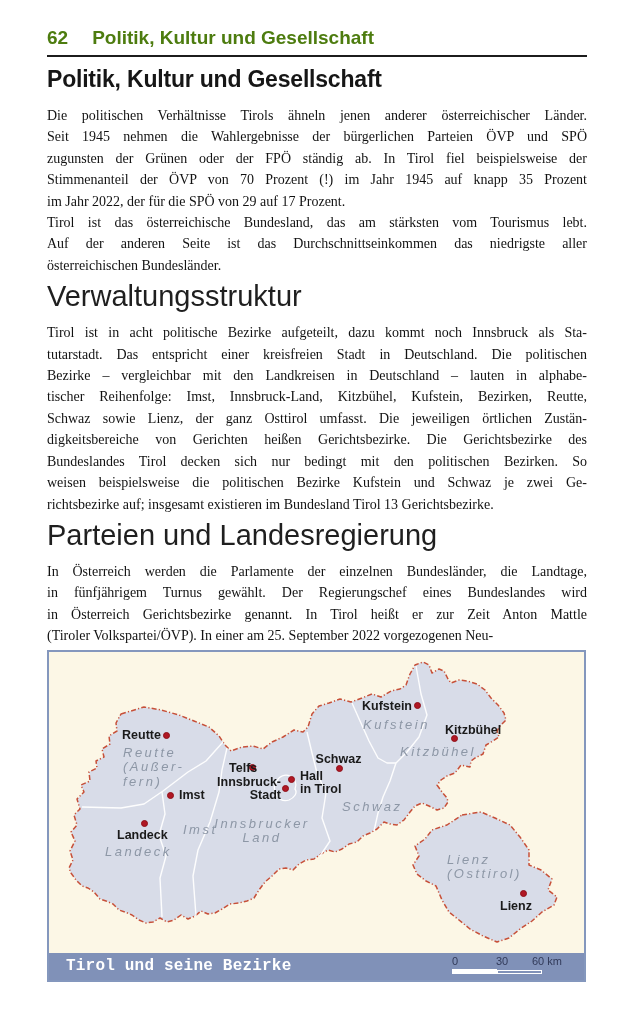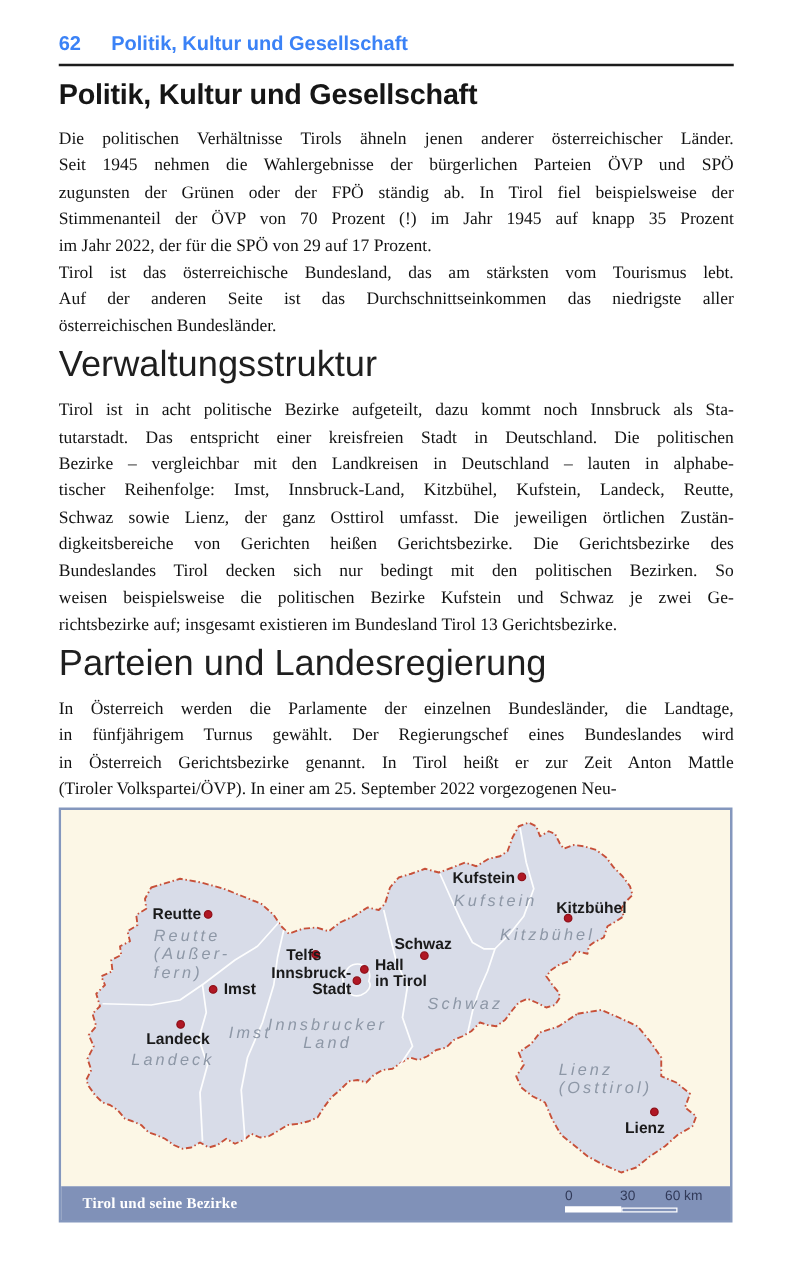--- a/index.html
+++ b/index.html
@@ -4,21 +4,21 @@
 <style>
   * { margin:0; padding:0; box-sizing:border-box; }
   html,body { background:#ffffff; }
   body { width:644px; height:1020px; position:relative; overflow:hidden;
          font-family:"Liberation Serif", serif; color:#141414; }
   .content { position:absolute; left:47px; top:27px; width:540px; }
 
   
   .runhead { display:flex; align-items:baseline; gap:24px;
              font-family:"Liberation Sans", sans-serif; font-weight:700;
-             font-size:16px; color:#3b82f6; padding-bottom:6px;
+             font-size:19px; color:#4d7c0f; padding-bottom:6px;
              border-bottom:2px solid #1c1c1c; }
   .runhead .pnum { min-width:18px; }
 
   
   h1.title { font-family:"Liberation Sans", sans-serif; font-weight:700;
              font-size:23px; line-height:26px; letter-spacing:-0.2px;
              color:#161616; margin-top:9px; }
 
   
   h2.section { font-family:"Liberation Sans", sans-serif; font-weight:400;
@@ -41,22 +41,22 @@
          background:#b01724; border:1px solid #8f1018; }
   .tlabel { position:absolute; font-family:"Liberation Sans", sans-serif;
             font-size:12.5px; font-weight:700; color:#1a1a1a;
             line-height:13px; white-space:nowrap; }
   .dlabel { position:absolute; font-family:"Liberation Sans", sans-serif;
             font-style:italic; font-size:13px; color:#8d97a6;
             letter-spacing:2.5px; line-height:14.5px; white-space:nowrap; }
 
   figcaption.map-caption { position:relative; height:27px; background:#8091b8;
             display:flex; align-items:center; padding-left:17px; }
-  .map-caption .cap-text { font-family:Liberation Serif, serif;
-            font-weight:700; font-size:12px; color:#ffffff; letter-spacing:0.2px; }
+  .map-caption .cap-text { font-family:Liberation Mono, monospace;
+            font-weight:700; font-size:16px; color:#ffffff; letter-spacing:0.2px; }
 
   
   .scalebar { position:absolute; right:14px; top:2px; width:118px; height:23px;
               font-family:"Liberation Sans", sans-serif; }
   .scalebar .tick { position:absolute; top:0; font-size:11px; color:#313a59; }
   .scalebar .t0   { left:0; }
   .scalebar .t30  { left:44px; }
   .scalebar .t60  { left:80px; }
   .scalebar .seg1 { position:absolute; left:0;  top:14px; width:45px; height:5px; background:#ffffff; }
   .scalebar .seg2 { position:absolute; left:45px; top:15px; width:45px; height:4px;
@@ -86,21 +86,21 @@
       <div class="jline">Auf der anderen Seite ist das Durchschnittseinkommen das niedrigste aller</div>
       <div class="jline">österreichischen Bundesländer.</div>
     </div>
 
   <h2 class="section">Verwaltungsstruktur</h2>
 
   <div class="para" id="p3">
       <div class="jline">Tirol ist in acht politische Bezirke aufgeteilt, dazu kommt noch Innsbruck als Sta-</div>
       <div class="jline">tutarstadt. Das entspricht einer kreisfreien Stadt in Deutschland. Die politischen</div>
       <div class="jline">Bezirke – vergleichbar mit den Landkreisen in Deutschland – lauten in alphabe-</div>
-      <div class="jline">tischer Reihenfolge: Imst, Innsbruck-Land, Kitzbühel, Kufstein, Landeck, Reutte,</div>
+      <div class="jline">tischer Reihenfolge: Imst, Innsbruck-Land, Kitzbühel, Kufstein, Bezirken, Reutte,</div>
       <div class="jline">Schwaz sowie Lienz, der ganz Osttirol umfasst. Die jeweiligen örtlichen Zustän-</div>
       <div class="jline">digkeitsbereiche von Gerichten heißen Gerichtsbezirke. Die Gerichtsbezirke des</div>
       <div class="jline">Bundeslandes Tirol decken sich nur bedingt mit den politischen Bezirken. So</div>
       <div class="jline">weisen beispielsweise die politischen Bezirke Kufstein und Schwaz je zwei Ge-</div>
       <div class="jline">richtsbezirke auf; insgesamt existieren im Bundesland Tirol 13 Gerichtsbezirke.</div>
     </div>
 
   <h2 class="section">Parteien und Landesregierung</h2>
 
   <div class="para" id="p4">

